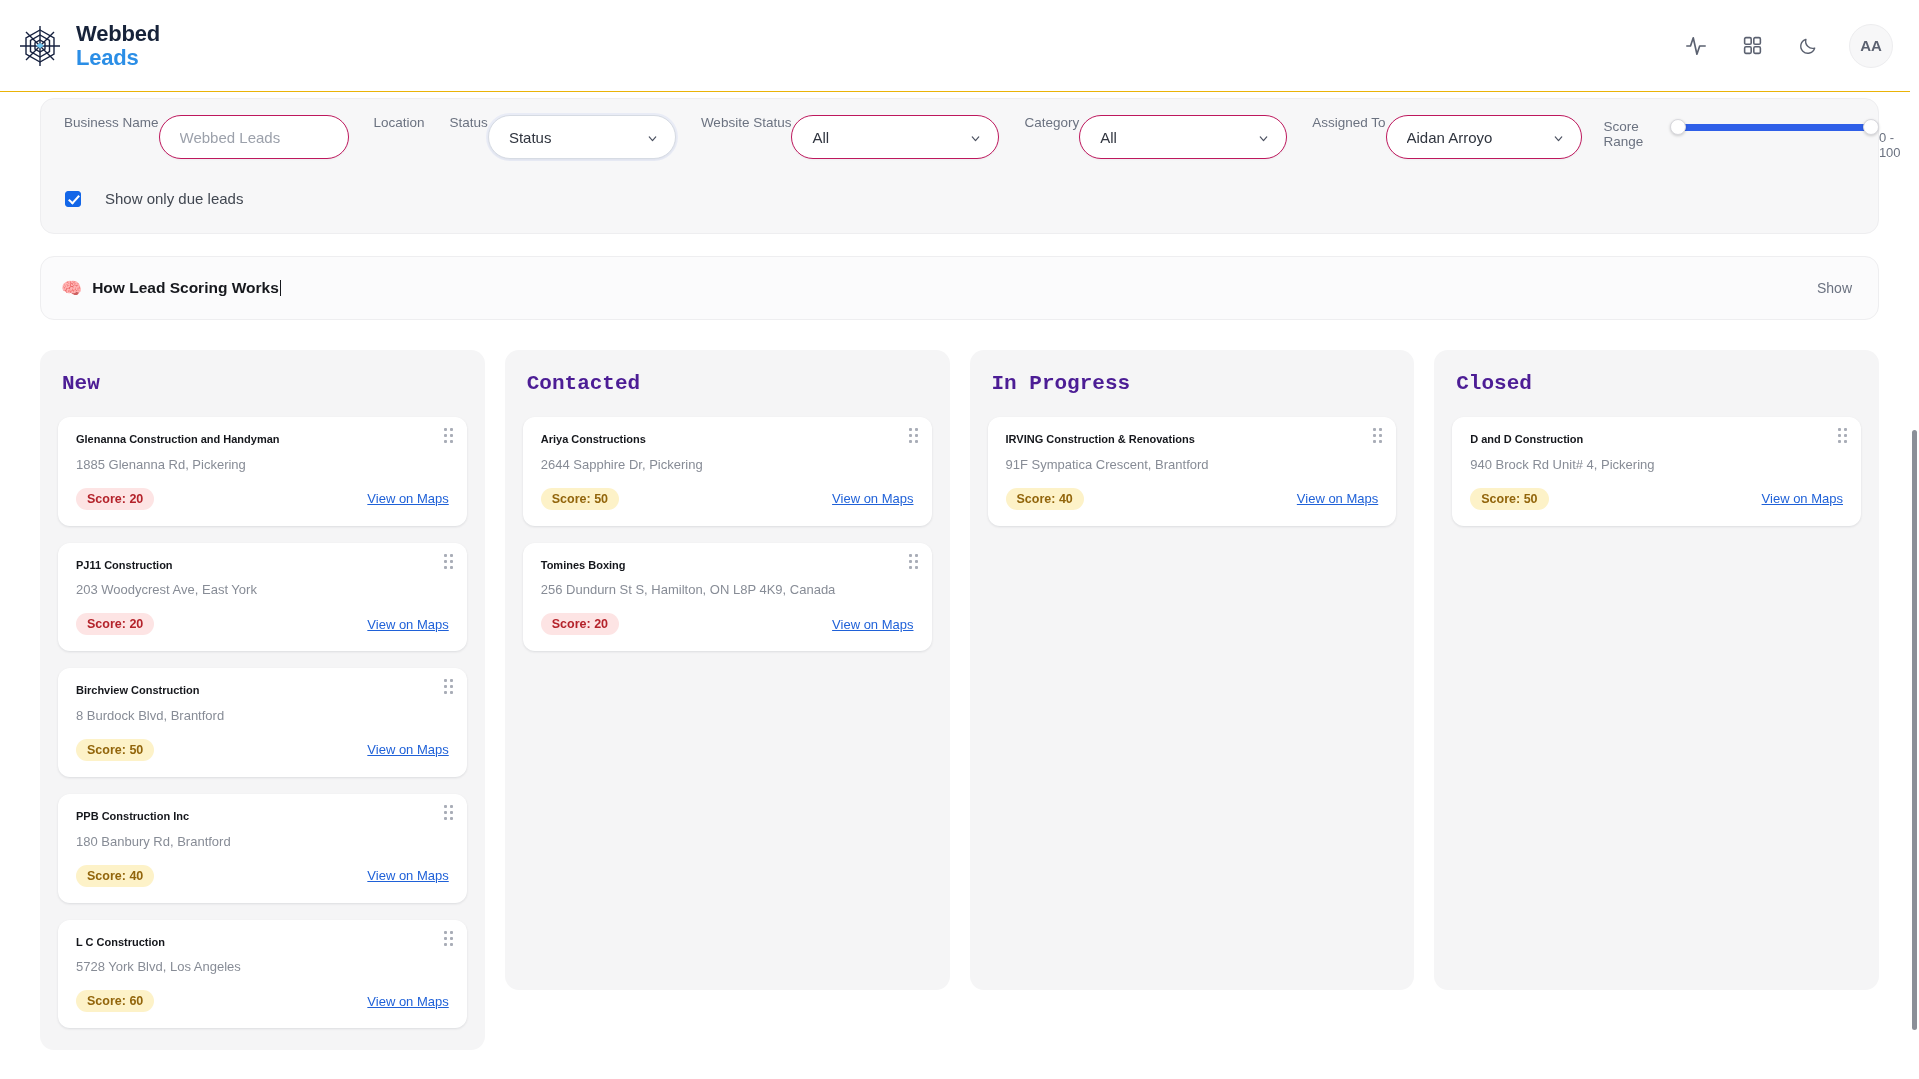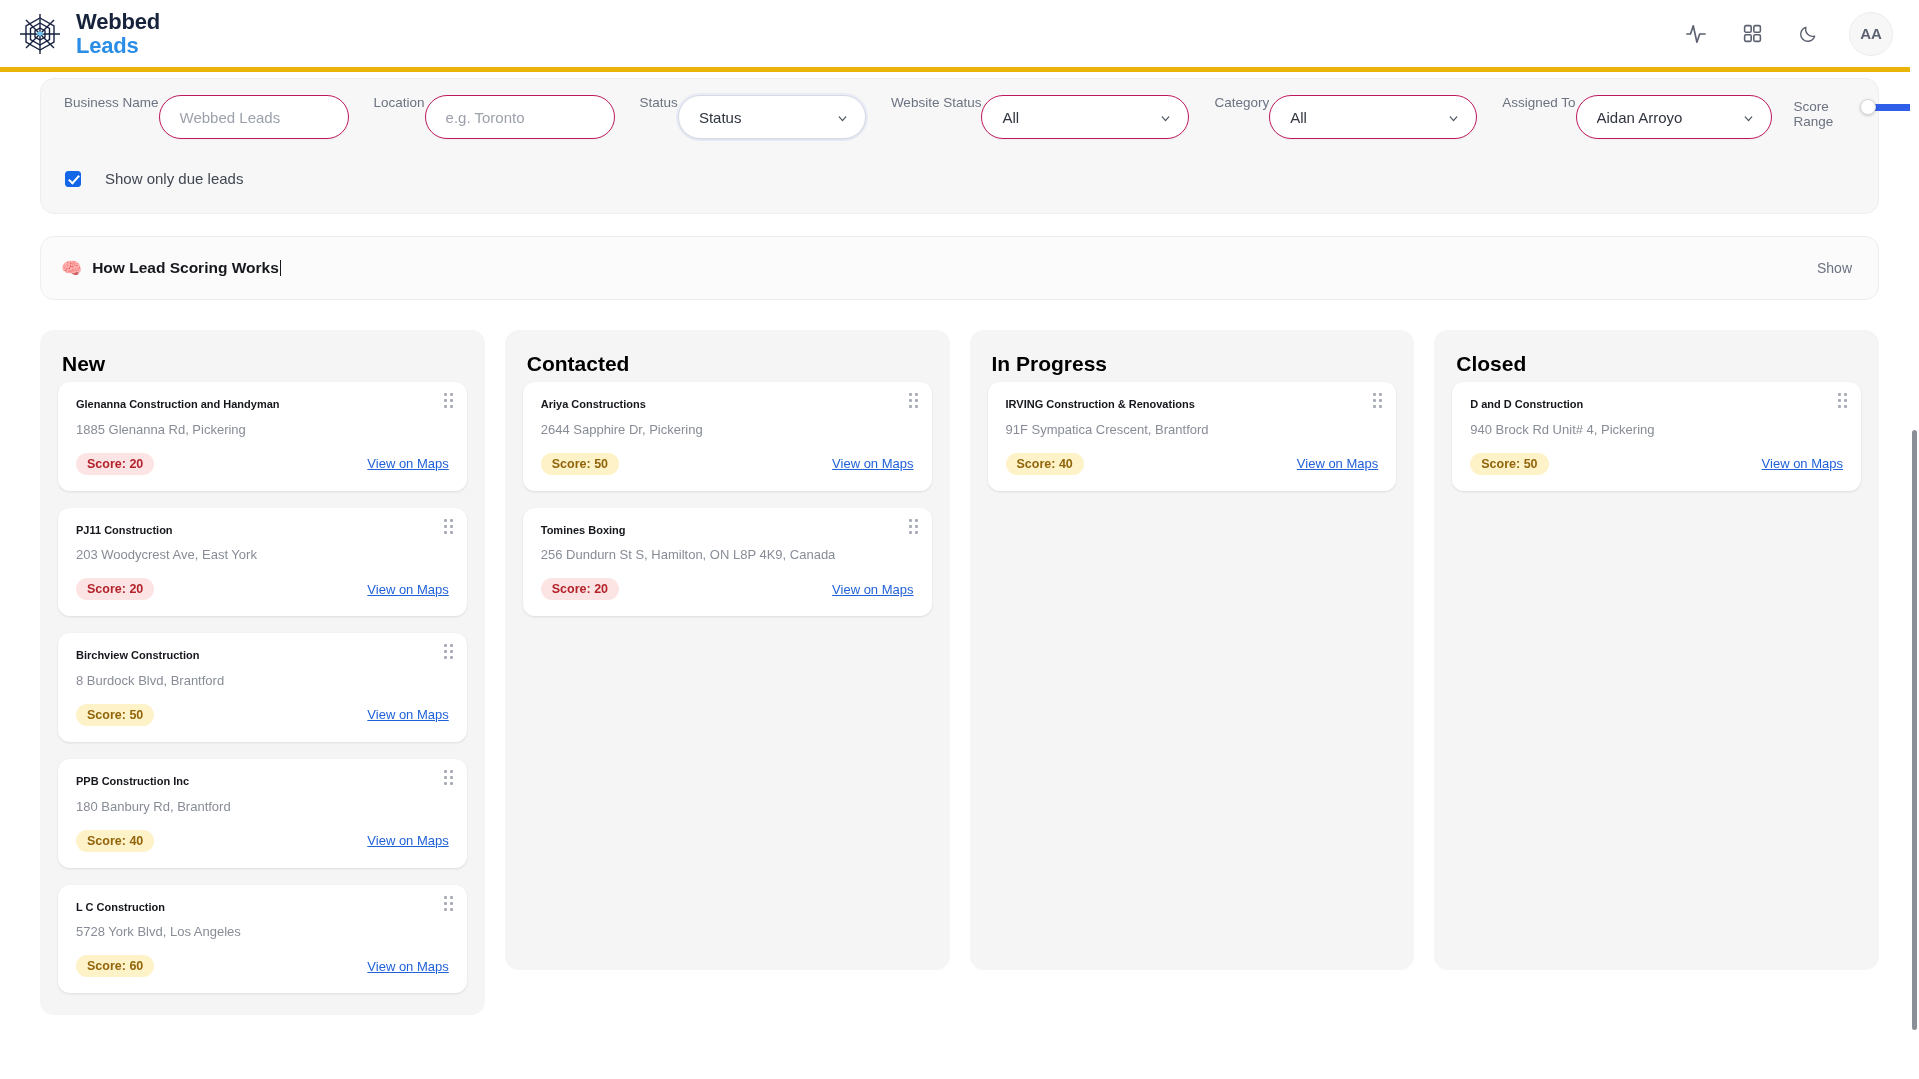--- a/index.html
+++ b/index.html
@@ -5,27 +5,27 @@
   * { box-sizing: border-box; margin: 0; padding: 0; }
   html, body {
     width: 1919px; height: 1079px;
     background: #ffffff;
     font-family: "Liberation Sans", sans-serif;
     overflow: hidden;
   }
 
   
   .topbar {
-    height: 72px;
+    height: 92px;
     display: flex;
     align-items: center;
     justify-content: space-between;
     padding: 0 26px 0 16px;
     background: #ffffff;
-    border-bottom: 5px solid #eab308;
+    border-bottom: 1px solid #eab308;
   }
   .brand { display: flex; align-items: center; gap: 12px; }
   .brand-logo { width: 48px; height: 48px; flex: 0 0 48px; }
   .brand-text { line-height: 1.05; }
   .brand-text .l1 {
     font-size: 22px; font-weight: 700; color: #17233a; letter-spacing: -0.2px;
     display: block;
   }
   .brand-text .l2 {
     font-size: 22px; font-weight: 700; color: #2b8ee6; letter-spacing: -0.2px;
@@ -140,22 +140,23 @@
     display: flex; gap: 20px; padding: 30px 40px 0 40px;
     align-items: flex-start;
   }
   .column {
     flex: 1 1 0; min-width: 0;
     background: #f5f5f6; border-radius: 14px;
     padding: 22px 18px 22px 18px;
     min-height: 640px;
   }
   .col-title {
-    font-size: 21px; font-weight: 700; color: #000000; margin-bottom: 6px;
+    font-size: 21px; font-weight: 700; color: #4c1d95; margin-bottom: 22px;
     padding-left: 4px;
+    font-family: Liberation Mono, monospace;
   }
   .card {
     background: #ffffff; border-radius: 12px;
     box-shadow: 0 1px 3px rgba(16,24,40,0.07), 0 1px 2px rgba(16,24,40,0.04);
     padding: 16px 18px 16px 18px; margin-bottom: 17px; position: relative;
     cursor: grab;
   }
   .card:last-child { margin-bottom: 0; }
   .drag-handle {
     position: absolute; top: 11px; right: 14px;
@@ -243,21 +244,20 @@
 
     <div class="filter-row">
 
       <div class="fgroup">
         <span class="flabel">Business Name</span>
         <input class="finput w1" type="text" placeholder="Webbed Leads" style="">
       </div>
 
       <div class="fgroup">
         <span class="flabel">Location</span>
-        <input class="finput w2" type="text" placeholder="e.g. Toronto" style="">
       </div>
 
       <div class="fgroup">
         <span class="flabel">Status</span>
         <div class="fselect w3 focused">
           <span class="cv">Status</span>
           <span class="chev">
             <svg viewBox="0 0 24 24" width="13" height="13" fill="none" stroke="currentColor" stroke-width="2.2" stroke-linecap="round" stroke-linejoin="round">
                 <polyline points="6 9 12 16 18 9"></polyline>
               </svg>

